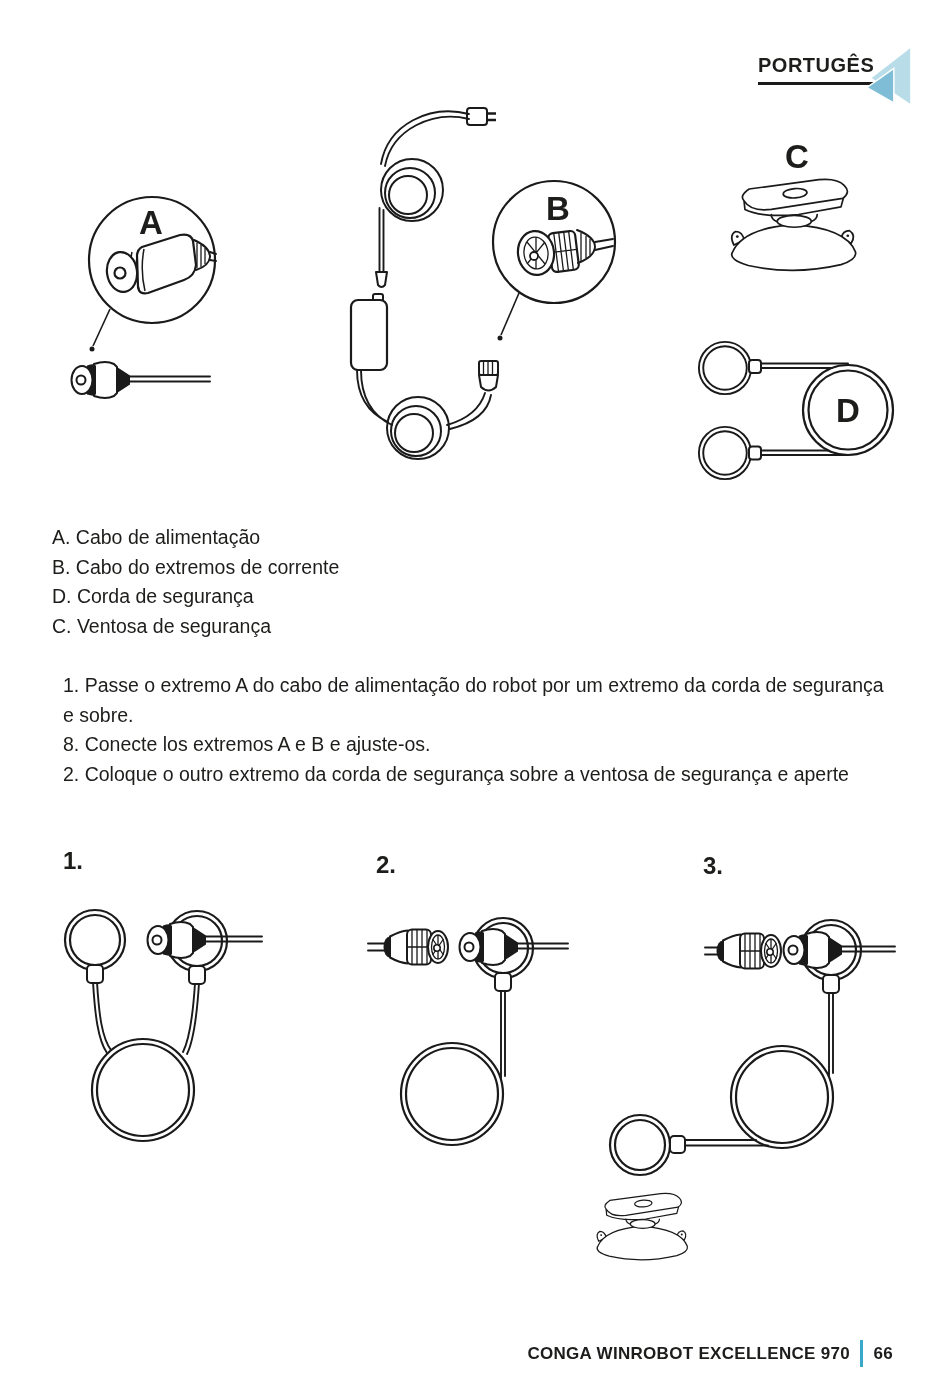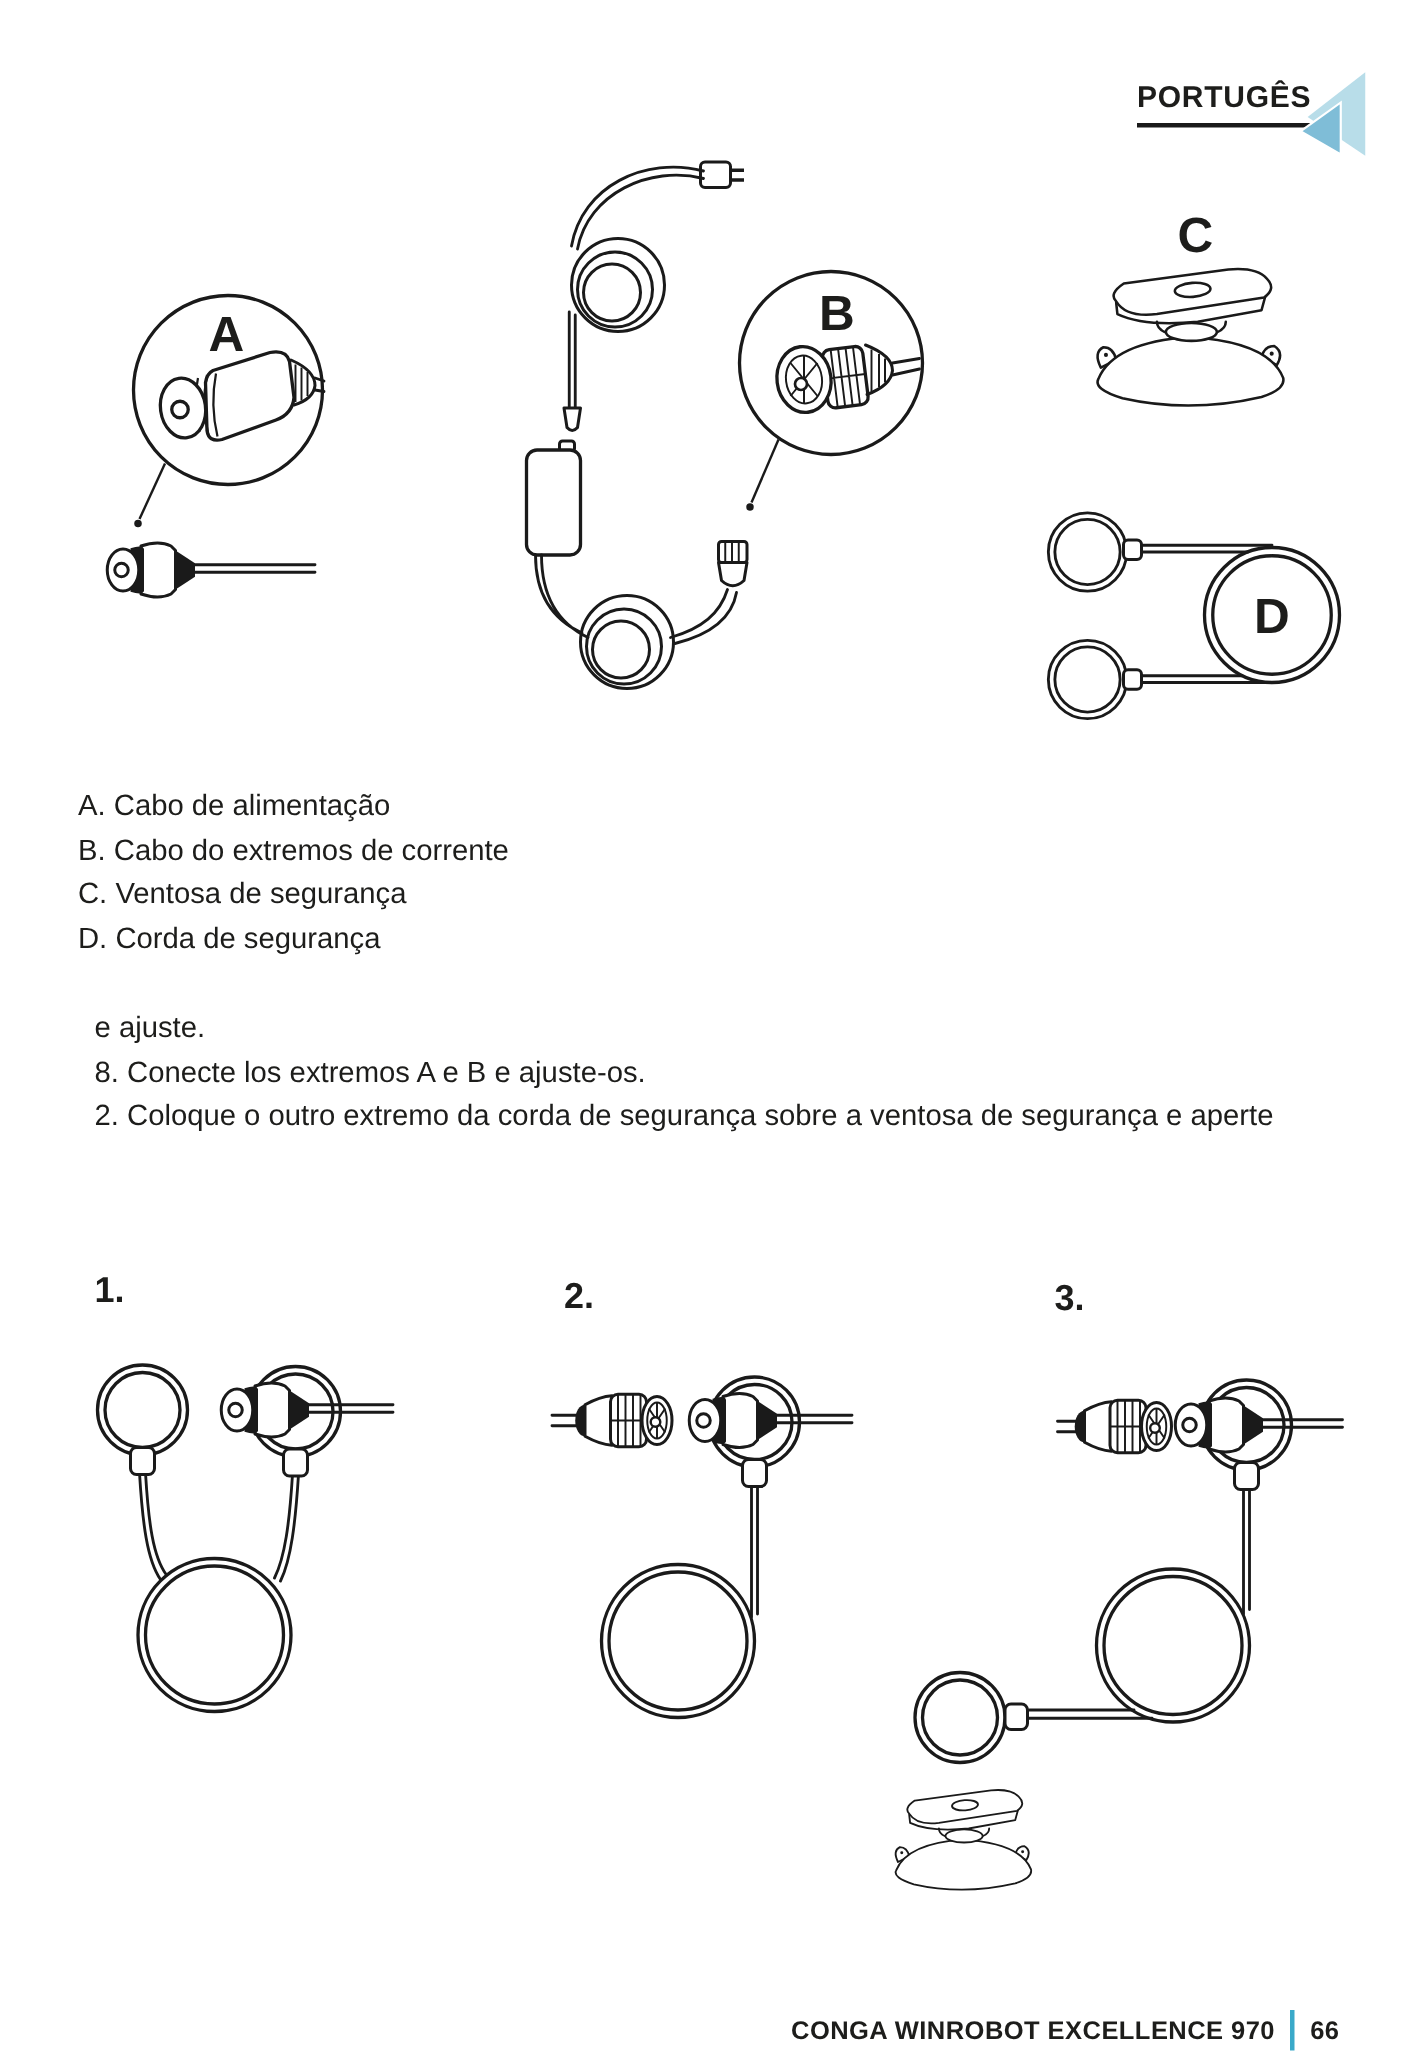--- a/index.html
+++ b/index.html
@@ -163,26 +163,27 @@
     <rect class="fw" x="69" y="30" width="12" height="13" rx="3"></rect>
     <rect class="fw" x="69" y="116.5" width="12" height="13" rx="3"></rect>
     <circle class="ln22" cx="168" cy="80" r="45"></circle>
     <circle class="ln22" cx="168" cy="80" r="39.5"></circle>
     <text class="cap" x="168" y="92">D</text>
   </svg>
 
   <div id="parts-list" class="abs bodytext">
     <div>A. Cabo de alimentação</div>
     <div>B. Cabo do extremos de corrente</div>
+    <div>D. Corda de segurança</div>
     <div>C. Ventosa de segurança</div>
-    <div>D. Corda de segurança</div>
   </div>
 
   <div id="instructions" class="abs bodytext">
-    <div>e ajuste.</div>
+    <div>1. Passe o extremo A do cabo de alimentação do robot por um extremo da corda de segurança</div>
+    <div>e sobre.</div>
     <div>8. Conecte los extremos A e B e ajuste-os.</div>
     <div>2. Coloque o outro extremo da corda de segurança sobre a ventosa de segurança e aperte</div>
   </div>
 
   <div class="abs steplabel" style="top:847px;left:63px">1.</div>
   <div class="abs steplabel" style="top:851px;left:376px">2.</div>
   <div class="abs steplabel" style="top:852px;left:703px">3.</div>
 
   <svg class="abs" style="top:840px;left:40px" width="280" height="320" viewBox="0 0 280 320">
     <path class="cable" d="M53,142 C55,175 58,200 67,213 M57,142 C59,175 62,198 71,210"></path>

